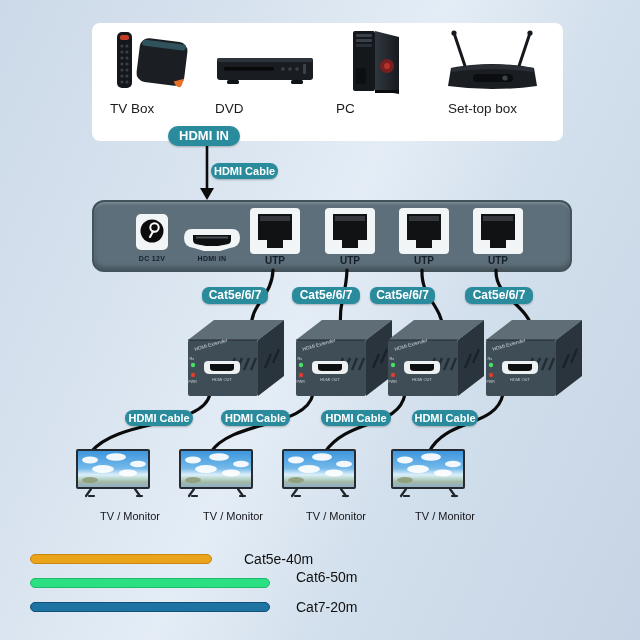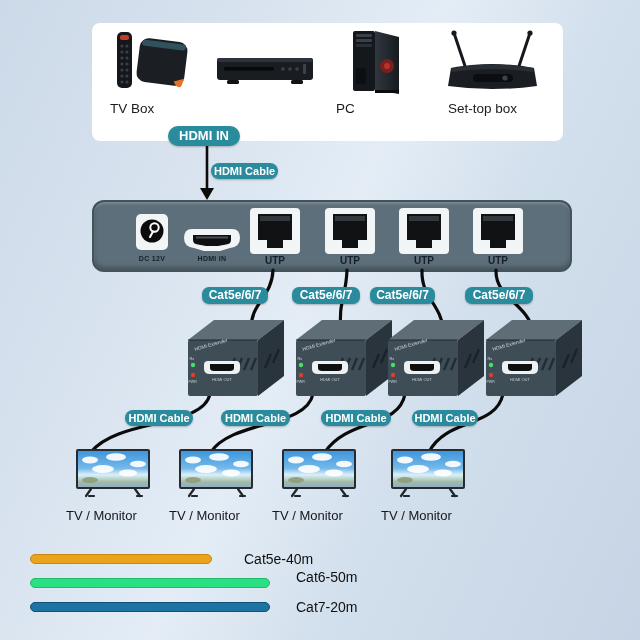--- a/index.html
+++ b/index.html
@@ -22,21 +22,21 @@
   .splitter{left:92px;top:200px;width:480px;height:72px;background:#5d6f7a;
             border:2px solid #43535c;border-radius:12px;box-sizing:border-box;z-index:2;
             box-shadow:inset 0 2px 2px rgba(255,255,255,.18), inset 0 -3px 4px rgba(0,0,0,.25);}
   .port-label{font-size:7px;font-weight:bold;color:#141f29;text-align:center;letter-spacing:.3px;}
   .utp-label{font-size:10px;font-weight:bold;color:#141f29;text-align:center;}
   
   .wires{left:0;top:0;width:640px;height:640px;z-index:3;pointer-events:none;}
   
   .receiver{width:96px;height:84px;z-index:4;}
   .tv{width:74px;height:50px;z-index:4;}
-  .tv-label{top:508px;width:94px;height:16px;font-size:13px;color:#15151a;text-align:left;line-height:16px;}
+  .tv-label{top:508px;width:94px;height:16px;font-size:11px;color:#15151a;text-align:right;line-height:16px;}
   
   .legend-bar{height:10px;border-radius:5px;box-sizing:border-box;}
   .bar-cat5e{left:30px;top:554px;width:182px;background:#e9a41c;border:1px solid #c8870e;}
   .bar-cat6{left:30px;top:578px;width:240px;background:#2bdf83;border:1px solid #1fba6a;}
   .bar-cat7{left:30px;top:602px;width:240px;background:#1d73a2;border:1px solid #0f517a;}
   .legend-label{height:16px;font-size:14px;color:#101010;line-height:16px;}
   svg text{font-family:"Liberation Sans",sans-serif;}
 </style>
 </head>
 <body>
@@ -91,20 +91,21 @@
     <rect x="2" y="10" width="96" height="22" rx="3" fill="#191d22"></rect>
     <rect x="2" y="10" width="96" height="4" rx="2" fill="#2e343b"></rect>
     <rect x="9" y="19" width="50" height="3.5" rx="1.5" fill="#06080a"></rect>
     <circle cx="68" cy="21" r="1.8" fill="#3b424a"></circle>
       <circle cx="75" cy="21" r="1.8" fill="#3b424a"></circle>
     <circle cx="82" cy="21" r="1.8" fill="#3b424a"></circle>
       <rect x="88" y="16" width="3" height="10" rx="1" fill="#3b424a"></rect>
     <rect x="12" y="32" width="12" height="4" rx="1.5" fill="#101316"></rect>
     <rect x="76" y="32" width="12" height="4" rx="1.5" fill="#101316"></rect>
   </svg>
+  <div class="abs src-label" style="left:215px;width:100px">DVD</div>
 
   <svg class="abs" style="left:345px;top:28px" width="62" height="70" viewBox="0 0 62 70">
     <polygon points="30,3 54,9 54,66 30,62" fill="url(#metalGrad)"></polygon>
     <rect x="8" y="3" width="22" height="60" rx="2" fill="#14171b"></rect>
     <rect x="11" y="6" width="16" height="3" rx="1" fill="#3a4048"></rect>
     <rect x="11" y="11" width="16" height="3" rx="1" fill="#3a4048"></rect>
     <rect x="11" y="16" width="16" height="3" rx="1" fill="#2a2f35"></rect>
     <rect x="11" y="40" width="10" height="16" rx="1" fill="#0c0f12"></rect>
     <circle cx="42" cy="38" r="7" fill="#7a1f1f"></circle>
     <circle cx="42" cy="38" r="3" fill="#b8342a"></circle>

